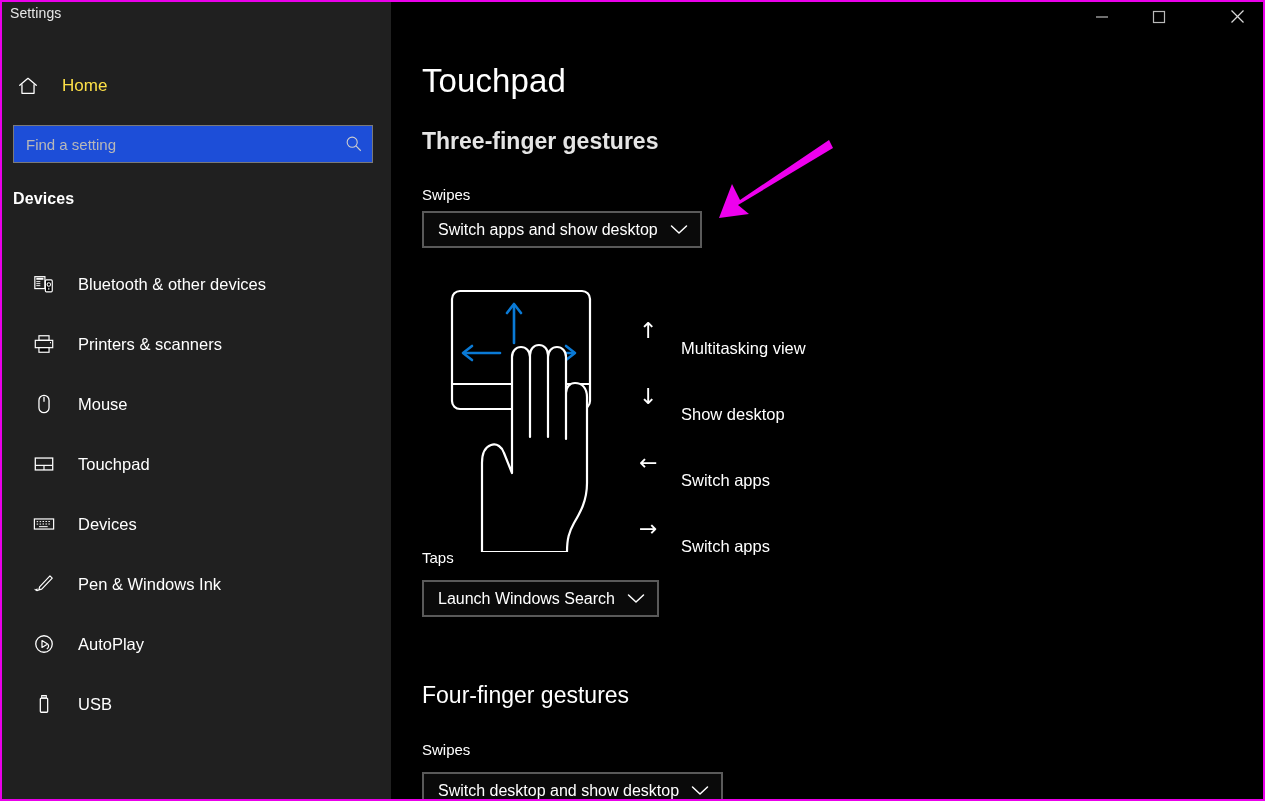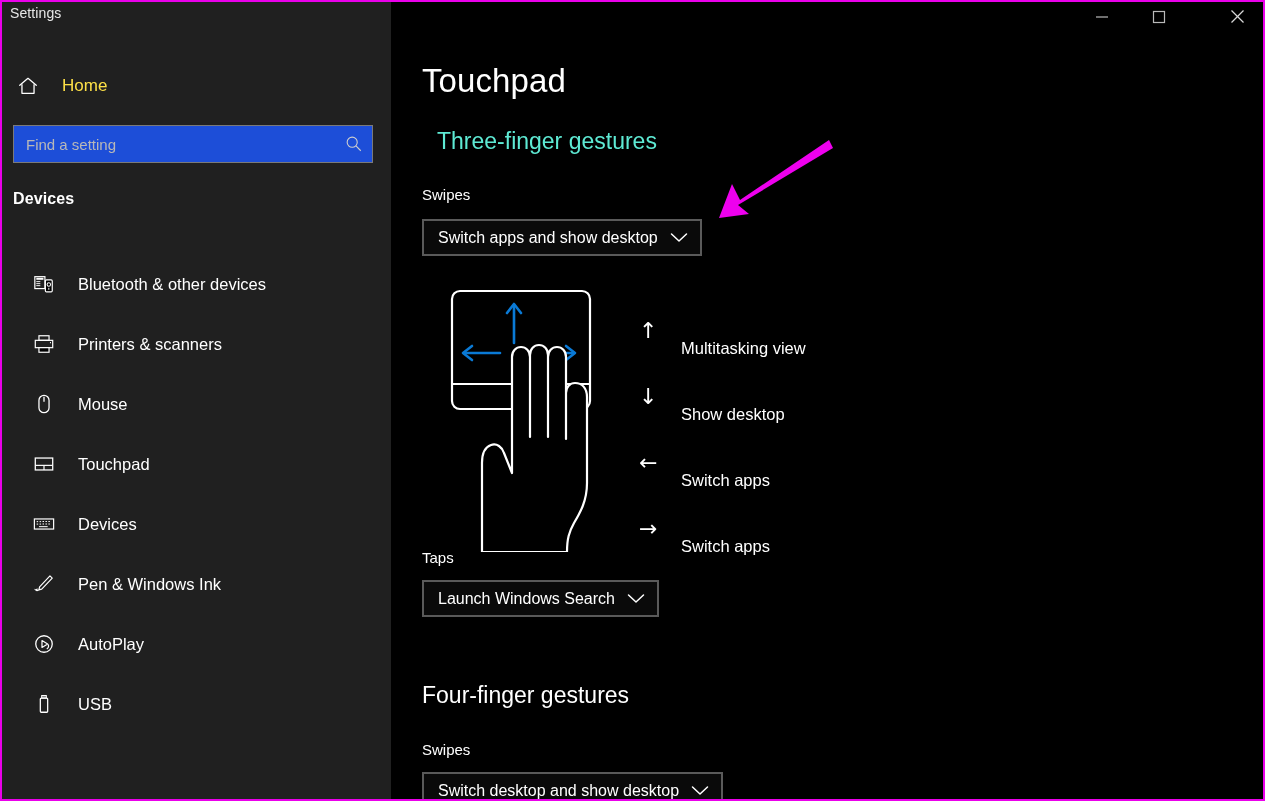--- a/index.html
+++ b/index.html
@@ -151,23 +151,22 @@
     font-size: 33px;
     font-weight: 300;
     color: #ffffff;
     letter-spacing: 0.1px;
   }
 
   #section-three-heading {
     position: absolute;
     left: 31px; top: 126px;
     font-size: 23px;
-    font-weight: 400;
-    color: #5eead4;
-    margin-left: 15px;
+    font-weight: 700;
+    color: #e5e5e5;
   }
 
   #label-swipes-3 {
     position: absolute;
     left: 31px; top: 184px;
     font-size: 15px;
     color: #ffffff;
   }
 
   .dropdown {
@@ -183,21 +182,21 @@
     font-size: 16px;
     color: #ffffff;
     white-space: nowrap;
   }
   .dropdown .dd-chevron {
     margin-left: 12px;
     margin-right: 12px;
     display: flex; align-items: center; justify-content: center;
   }
 
-  #dd-swipes-three { left: 31px; top: 217px; }
+  #dd-swipes-three { left: 31px; top: 209px; }
   #dd-taps-three   { left: 31px; top: 578px; }
   #dd-swipes-four  { left: 31px; top: 770px; }
 
   
   #touchpad-illustration {
     position: absolute;
     left: 55px; top: 285px;
     width: 160px; height: 265px;
   }
 

